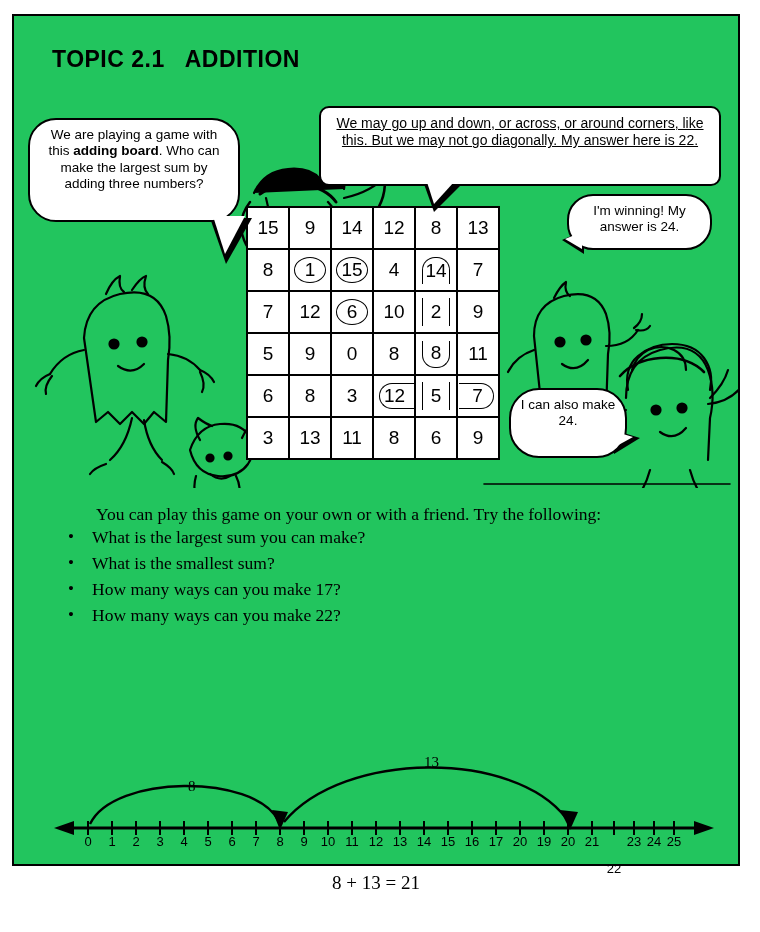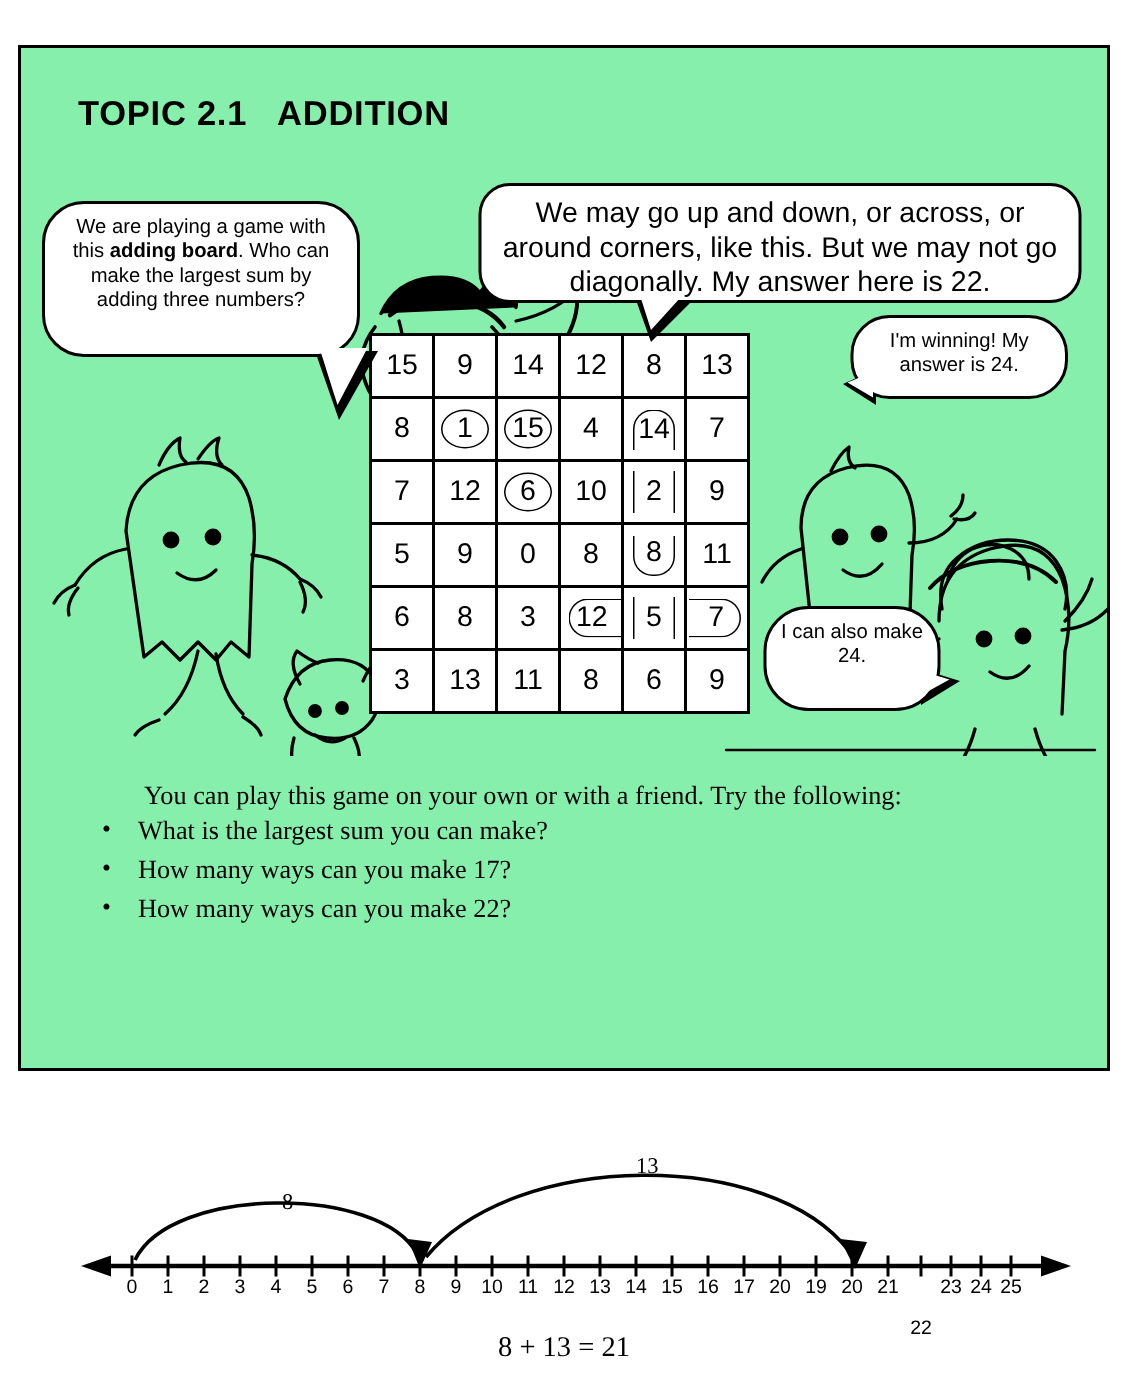--- a/index.html
+++ b/index.html
@@ -11,26 +11,26 @@
     width: 760px;
     height: 932px;
     font-family: "Liberation Serif", serif;
     color: #000;
     position: relative;
     overflow: hidden;
   }
   #page {
     position: absolute;
     left: 12px;
-    top: 30px;
+    top: 14px;
     width: 728px;
-    height: 684px;
+    height: 852px;
     border: 2px solid #000;
     box-sizing: border-box;
-    background: #86efac;
+    background: #22c55e;
   }
 
   
   .title {
     position: absolute;
     left: 38px;
     top: 30px;
     font-family: "Liberation Sans", sans-serif;
     font-weight: bold;
     font-size: 23px;
@@ -62,22 +62,23 @@
     z-index: 6;
   }
   .bubble b { font-weight: bold; }
 
   #bubble-left {
     left: 14px; top: 20px; width: 212px; height: 104px;
     border-radius: 28px;
   }
   #bubble-top {
     left: 305px; top: 8px; width: 402px; height: 80px;
-    border-radius: 21px;
-    font-size: 19px;
+    border-radius: 10px;
+    font-size: 14px;
+    text-decoration: underline;
   }
   #bubble-right {
     left: 553px; top: 96px; width: 145px; height: 56px;
     border-radius: 26px;
   }
   #bubble-bottom {
     left: 495px; top: 290px; width: 118px; height: 70px;
     border-radius: 30px;
   }
 
@@ -451,20 +452,21 @@
         <td><span>9</span></td>
       </tr>
     </tbody>
       </table>
   </div>
 
   <div class="intro">You can play this game on your own or with a friend. Try the following:</div>
 
   <ul class="questions">
     <li>What is the largest sum you can make?</li>
+    <li>What is the smallest sum?</li>
     <li>How many ways can you make 17?</li>
     <li>How many ways can you make 22?</li>
   </ul>
 
 
 
   <div id="numberline">
     <svg width="680" height="110" viewBox="0 0 680 110">
 
       <line x1="24" y1="86" x2="656" y2="86" stroke="#000" stroke-width="3"></line>

